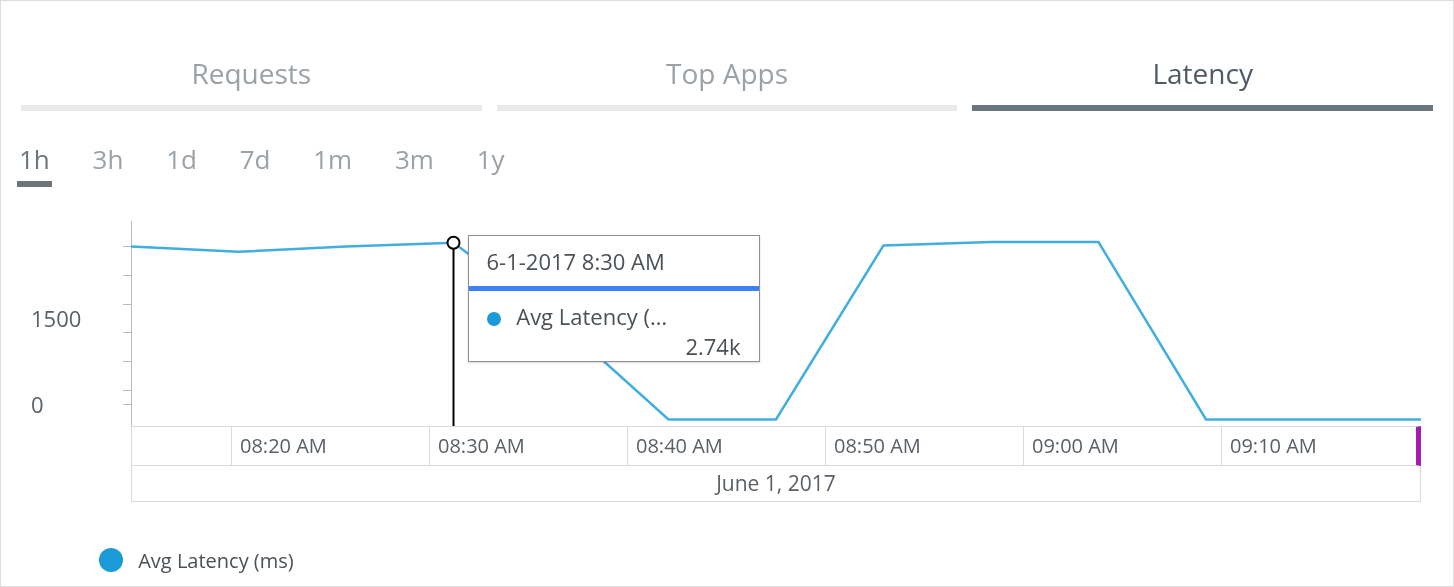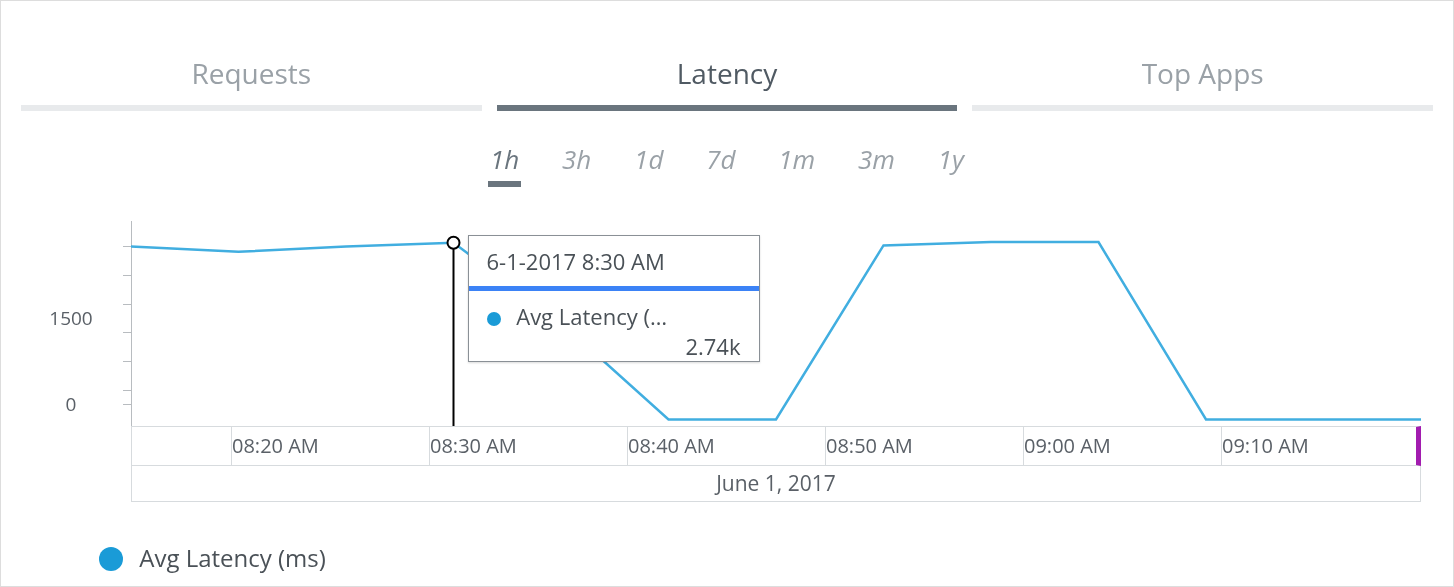--- a/index.html
+++ b/index.html
@@ -57,24 +57,22 @@
     left: 0; right: 0; bottom: 0;
     height: 6px;
     background: #e8eaec;
   }
   .tab.active .tab-underline { background: #6a757e; }
 
   .range-picker {
     position: absolute;
     top: 140px;
     left: 0; right: 0;
-    text-align: center;
     font-size: 26px;
     color: #9aa1a7;
-    font-style: italic;
   }
   .range-item {
     display: inline-block;
     margin: 0 18px;
     cursor: pointer;
     position: relative;
     padding-bottom: 8px;
   }
   .range-item.active { color: #6a757e; }
   .range-item.active::after {
@@ -89,22 +87,22 @@
     position: absolute;
     left: 50px;
     top: 225px;
     width: 1370px;
     height: 300px;
   }
   .y-axis-label {
     position: absolute;
     right: 1310px;
     width: 80px;
-    text-align: center;
-    font-size: 19px;
+    text-align: left;
+    font-size: 22px;
     color: #5a6067;
     transform: translateY(-50%);
   }
   .plot {
     position: absolute;
     left: 80px;
     top: 0;
     width: 1290px;
     height: 200px;
   }
@@ -131,21 +129,21 @@
     display: flex;
   }
   .x-cell {
     flex: 0 0 auto;
     box-sizing: border-box;
     border: 1px solid #d7dbde;
     border-right: none;
     font-size: 20px;
     color: #5a6067;
     line-height: 38px;
-    padding-left: 0;
+    padding-left: 8px;
     background: #fff;
   }
   .x-cell.first { border-left: 1px solid #d7dbde; }
   .x-cell:last-child { border-right: 5px solid #a21caf; }
   .x-date-row {
     position: absolute;
     left: 80px;
     top: 240px;
     width: 1290px;
     height: 36px;
@@ -198,21 +196,21 @@
     background: #1a9bd7;
     margin-right: 10px;
     vertical-align: -1px;
   }
   .tt-val { float: right; margin-left: 24px; }
 
   .legend {
     position: absolute;
     left: 98px;
     bottom: 12px;
-    font-size: 24px;
+    font-size: 20px;
     color: #4a5157;
   }
   .legend-dot {
     display: inline-block;
     width: 24px; height: 24px;
     border-radius: 50%;
     background: #1a9bd7;
     margin-right: 10px;
     vertical-align: -4px;
   }
@@ -220,26 +218,26 @@
 </head>
 <body>
 <div class="frame">
 
 
   <div class="tabs">
     <div class="tab">
       <span>Requests</span>
       <div class="tab-underline"></div>
     </div>
+    <div class="tab">
+      <span>Top Apps</span>
+      <div class="tab-underline"></div>
+    </div>
     <div class="tab active">
       <span>Latency</span>
-      <div class="tab-underline"></div>
-    </div>
-    <div class="tab">
-      <span>Top Apps</span>
       <div class="tab-underline"></div>
     </div>
   </div>
 
   <div class="range-picker">
     <span class="range-item active">1h</span>
     <span class="range-item">3h</span>
     <span class="range-item">1d</span>
     <span class="range-item">7d</span>
     <span class="range-item">1m</span>

